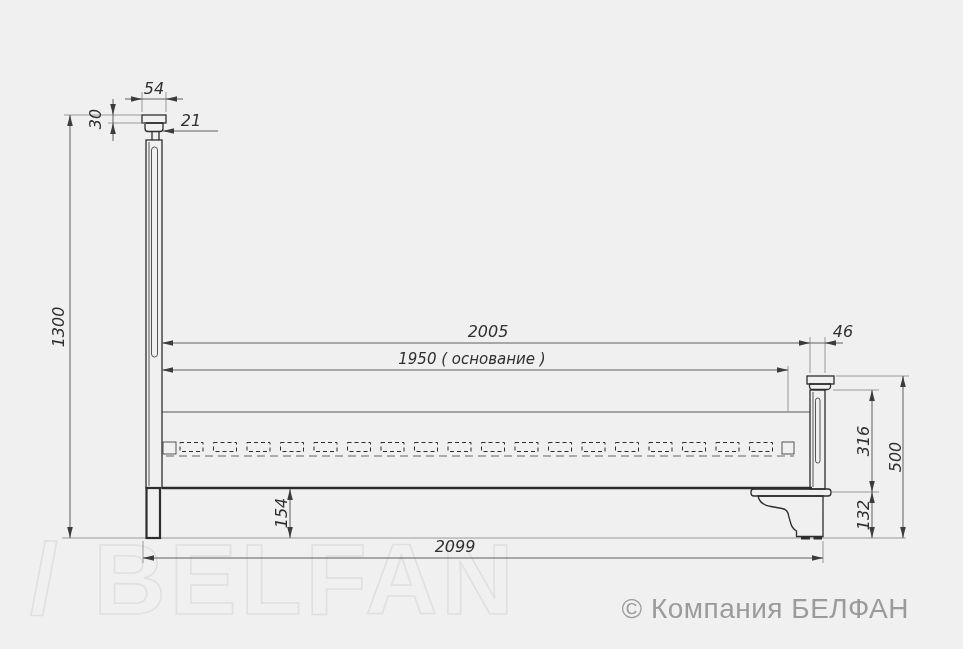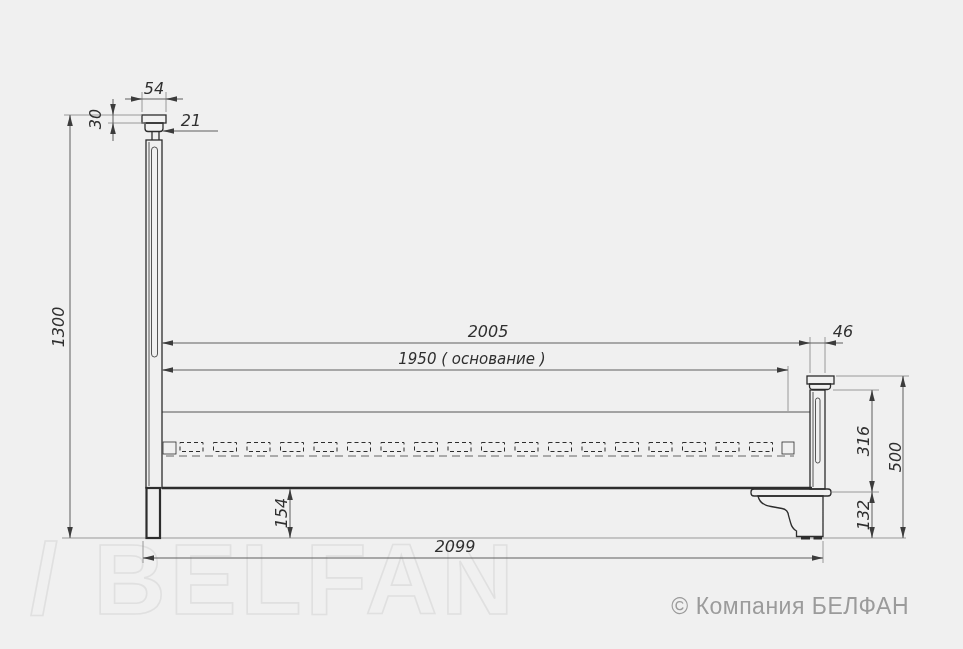--- a/index.html
+++ b/index.html
@@ -35,21 +35,21 @@
     font-weight:700;
     font-size:100px;
     letter-spacing:4px;
     fill:none;
     stroke:var(--wm,#e0e0e0);
     stroke-width:1.6px;
   }
   .copyright{
     position:absolute;
     top:593px;right:54px;
-    font-size:23px;
+    font-size:28px;
     color:var(--copy,#9b9b9b);
     letter-spacing:0.5px;
   }
 </style>
 </head>
 <body>
 
 <div class="canvas">
   <svg class="draw" width="963" height="649" viewBox="0 0 963 649">
 

